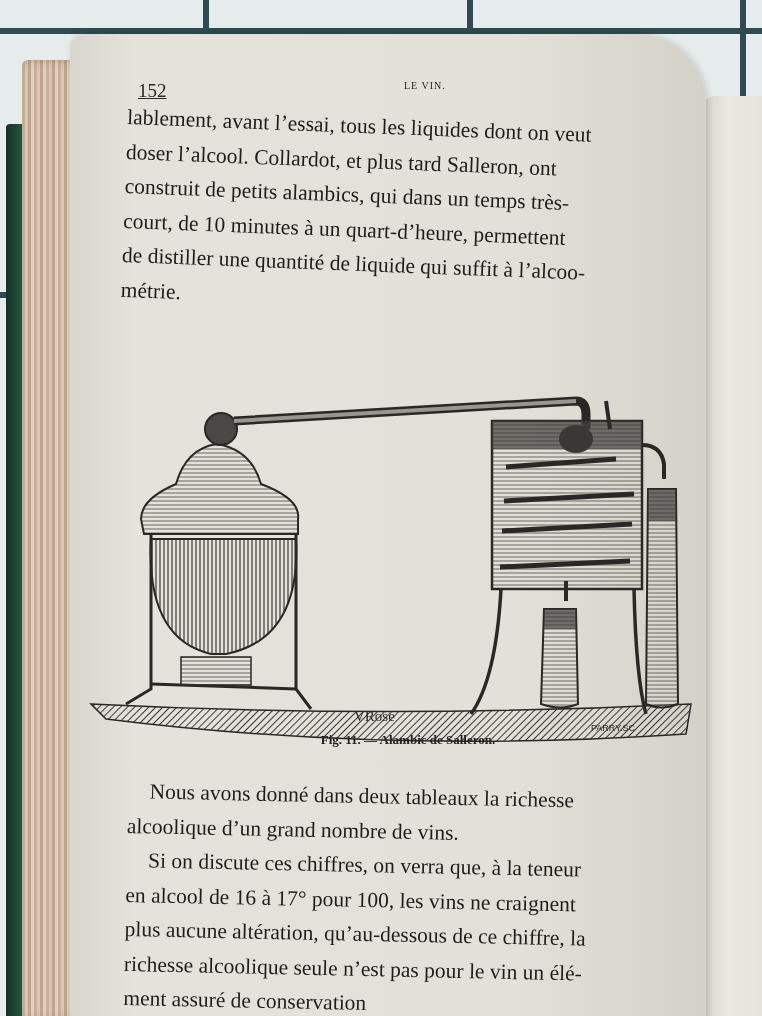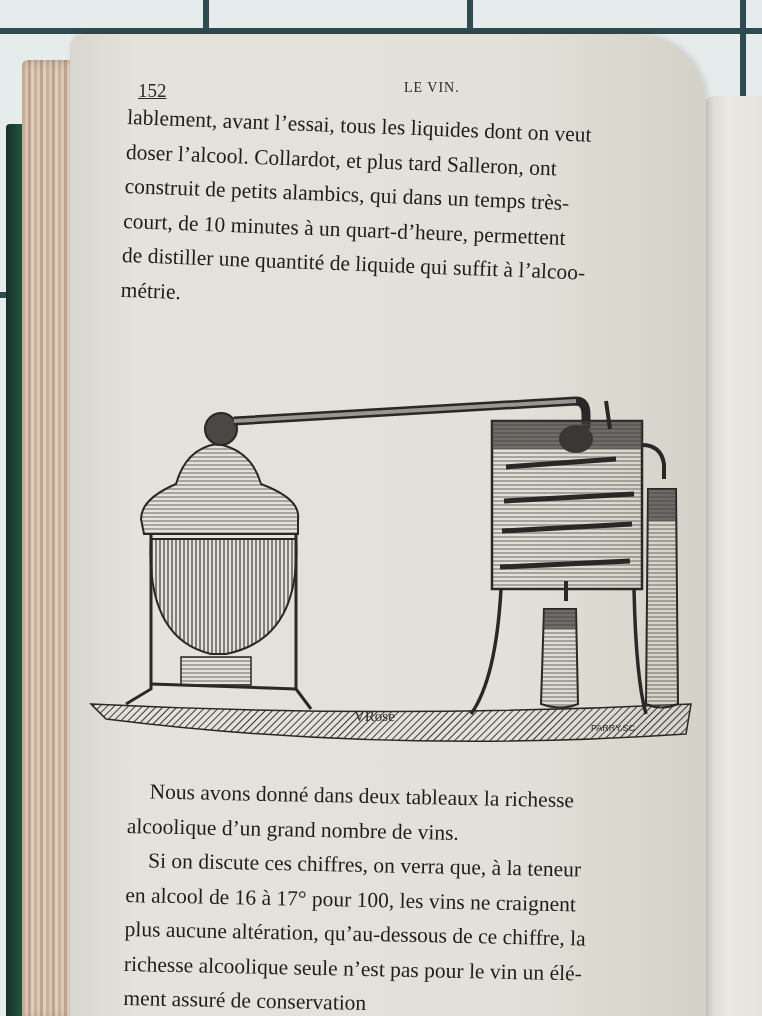--- a/index.html
+++ b/index.html
@@ -23,21 +23,21 @@
     background:linear-gradient(90deg,#d4d0c8,#ebe8e2 40%,#e4e1da); border-radius:16px 0 0 0; }
   
   .page {
     position:absolute; left:70px; top:34px; width:636px; height:990px;
     background:linear-gradient(90deg,#d8d6ce 0,#e4e2db 10%,#e2e0d8 70%,#d4d1c8 100%);
     border-radius:14px 70px 0 0;
     box-shadow: 2px 0 6px rgba(0,0,0,.15);
   }
   .running-head { position:absolute; top:46px; left:0; right:0; height:20px; color:#2a2826; }
   .page-number { position:absolute; left:68px; top:0; font-size:19px;text-decoration:underline; }
-  .head-title { position:absolute; left:334px; top:0; font-size:14px; letter-spacing:1px; }
+  .head-title { position:absolute; left:334px; top:0; font-size:10px; letter-spacing:1px; }
   .para { position:absolute; left:58px; width:570px; color:#1f1d1b; font-size:21.5px; line-height:34.5px; }
   .para .line { display:block; white-space:nowrap; }
   .p1 { top:66px; transform: rotate(2.2deg); transform-origin: 0 0; }
   .p2 { top:740px; transform: rotate(1.2deg); transform-origin: 0 0; }
   .indent { padding-left:22px; }
   .figure { position:absolute; left:16px; top:325px; width:610px; height:390px; }
   .caption { position:absolute; left:0; right:0; top:698px; text-align:center; font-size:13px; color:#222; font-weight:bold; }
   .caption span { display:inline-block; transform: translateX(20px); }
 </style>
 </head>
@@ -114,20 +114,23 @@
       <path d="M458 250 L490 250 L492 345 Q475 352 455 345 Z" fill="url(#hlines)" stroke="#2a2826" stroke-width="2"></path>
       <rect x="458" y="250" width="32" height="20" fill="#3f3d3a" opacity=".7"></rect>
       <path d="M562 130 L590 130 L592 345 Q575 352 560 345 Z" fill="url(#hlines)" stroke="#2a2826" stroke-width="2"></path>
       <rect x="562" y="130" width="28" height="32" fill="#3f3d3a" opacity=".7"></rect>
 
       <text x="268" y="362" font-family="Liberation Serif, serif" font-size="15" fill="#2a2826">VRose</text>
       <text x="505" y="372" font-family="Liberation Sans, sans-serif" font-size="9" fill="#2a2826">PARRY.SC</text>
     </svg>
   </div>
 
+  <div class="caption">
+    <span>Fig. 11. — Alambic de Salleron.</span>
+  </div>
 
   <div class="para p2">
     <span class="line indent">Nous avons donné dans deux tableaux la richesse</span>
     <span class="line">alcoolique d’un grand nombre de vins.</span>
     <span class="line indent">Si on discute ces chiffres, on verra que, à la teneur</span>
     <span class="line">en alcool de 16 à 17° pour 100, les vins ne craignent</span>
     <span class="line">plus aucune altération, qu’au-dessous de ce chiffre, la</span>
     <span class="line">richesse alcoolique seule n’est pas pour le vin un élé-</span>
     <span class="line">ment assuré de conservation</span>
   </div>

